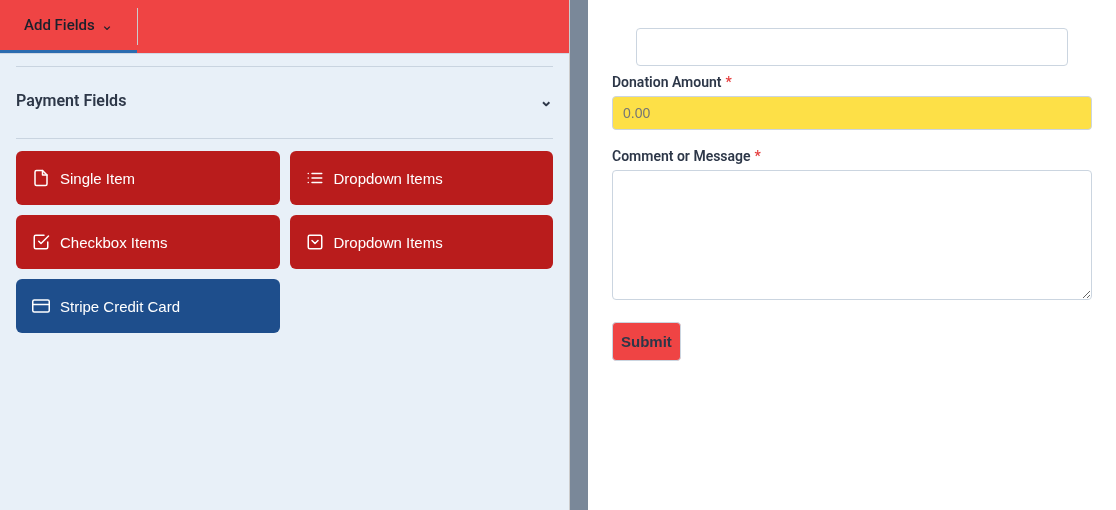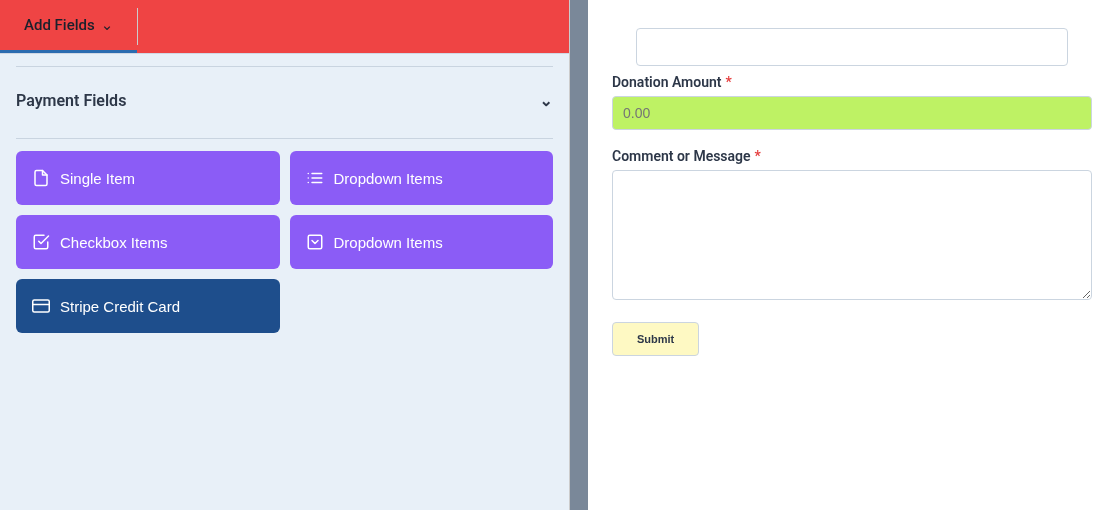--- a/index.html
+++ b/index.html
@@ -74,21 +74,21 @@
       cursor: pointer;
     }
 
     .fields-grid {
       display: grid;
       grid-template-columns: 1fr 1fr;
       gap: 10px;
     }
 
     .field-btn {
-      background: #8b5cf6;
+      background: #b91c1c;
       color: white;
       border: none;
       border-radius: 6px;
       padding: 18px 16px;
       font-size: 15px;
       font-weight: 500;
       display: flex;
       align-items: center;
       gap: 10px;
       cursor: pointer;
@@ -145,41 +145,41 @@
       color: #e53e3e;
     }
 
     .form-input {
       width: 100%;
       border: 1px solid #cbd5e0;
       border-radius: 4px;
       padding: 8px 10px;
       font-size: 14px;
       color: #718096;
-      background: #bef264;
+      background: #fde047;
     }
 
     .form-textarea {
       width: 100%;
       border: 1px solid #cbd5e0;
       border-radius: 4px;
       padding: 8px 10px;
       font-size: 14px;
       color: #718096;
       background: white;
       height: 130px;
       resize: vertical;
     }
 
     .submit-btn {
-      background: #fef9c3;
+      background: #ef4444;
       border: 1px solid #cbd5e0;
       border-radius: 4px;
-      padding: 10px 24px;
-      font-size: 11px;
+      padding: 10px 8px;
+      font-size: 15px;
       font-weight: 600;
       color: #2d3748;
       cursor: pointer;
     }
 
     .top-input-area {
       padding: 0 24px;
       margin-bottom: 8px;
     }
 

